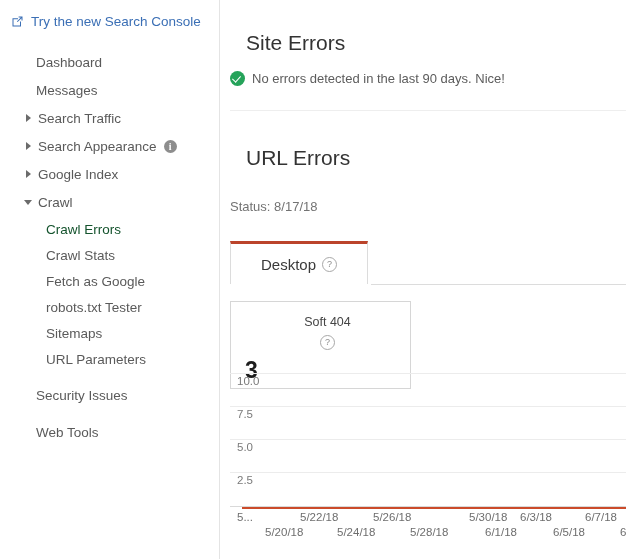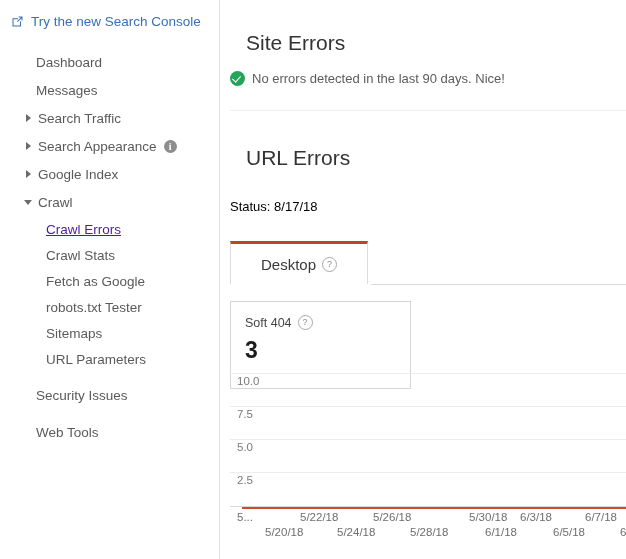--- a/index.html
+++ b/index.html
@@ -91,22 +91,21 @@
     left: 0px; top: 3px;
     border-top: 5px solid #6b6b6b;
     border-left: 4px solid transparent;
     border-right: 4px solid transparent;
   }
   .nav-item.sub {
     padding-left: 46px;
     height: 26px;
   }
   .nav-item.active {
-    color: #4c1d95;
-    text-decoration: underline;
+    color: #14532d;
   }
   .info-dot {
     width: 13px;
     height: 13px;
     border-radius: 50%;
     background: #8d8d8d;
     color: #ffffff;
     font-size: 10px;
     font-weight: bold;
     line-height: 13px;
@@ -166,21 +165,21 @@
   .divider {
     height: 1px;
     background: #eeeeee;
     margin: 24px 0 0 0;
     width: 100%;
   }
   .url-errors-block { padding-top: 19px; }
   .status-date {
     margin-top: 29px;
     font-size: 13px;
-    color: #000000;
+    color: #737373;
   }
 
   
   .tabs {
     margin-top: 27px;
     position: relative;
     height: 44px;
   }
   .tab {
     display: inline-flex;
@@ -235,20 +234,21 @@
     padding: 13px 0 0 14px;
     background: #ffffff;
     cursor: pointer;
   }
   .metric-head {
     display: flex;
     align-items: center;
     gap: 6px;
     font-size: 12.5px;
     color: #454545;
+    flex-direction: column;
   }
   .metric-value {
     margin-top: 9px;
     font-size: 23px;
     font-weight: bold;
     color: #1d1d1d;
     line-height: 1;
   }
 
   

